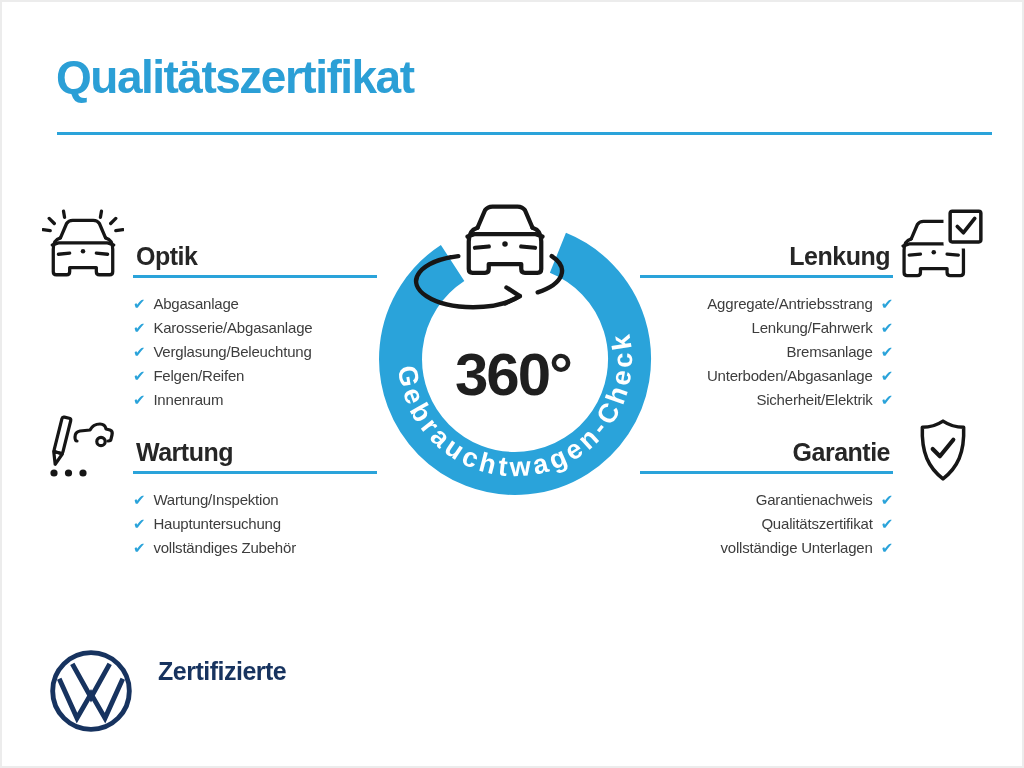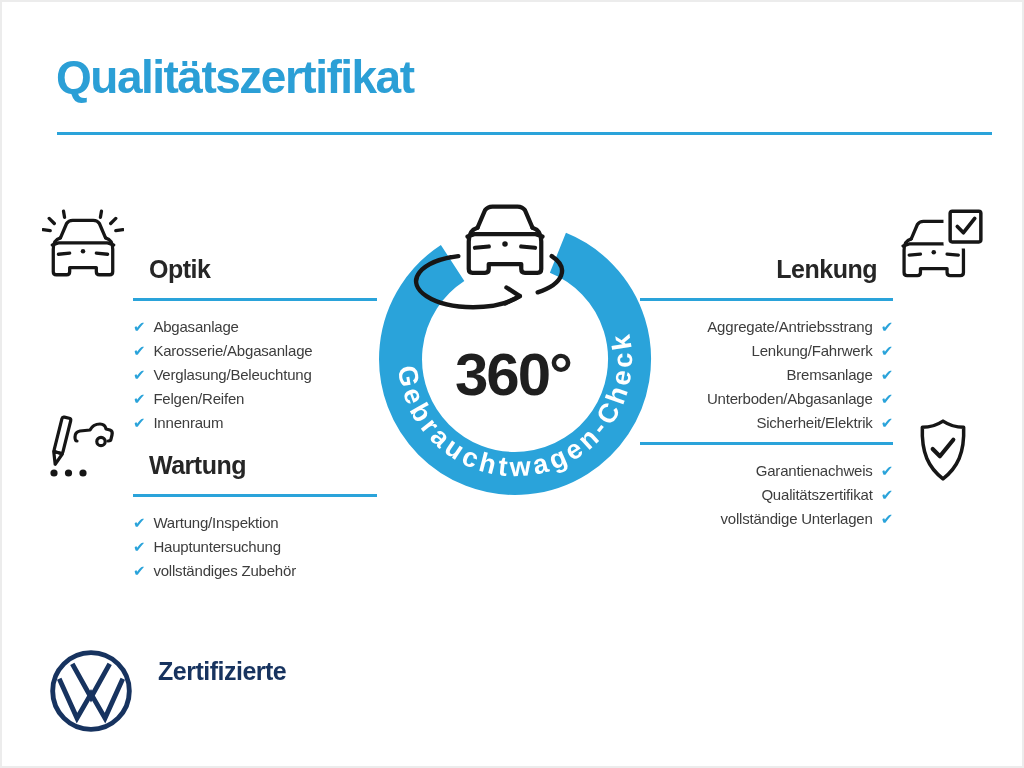--- a/index.html
+++ b/index.html
@@ -12,21 +12,21 @@
 
   
   #page-title{
     left:56px;top:50px;font-size:46px;font-weight:bold;letter-spacing:-1.5px;
     color:#2b9fd6;
   }
   #top-rule{left:57px;top:132px;width:935px;height:3px;background:#2aa3da;}
 
   
   .sec{position:absolute;width:244px;}
-  .sec h2{margin:16px;font-size:25px;line-height:26px;font-weight:bold;color:#262626;letter-spacing:-0.5px;}
+  .sec h2{margin:3px;font-size:25px;line-height:26px;font-weight:bold;color:#262626;letter-spacing:-0.5px;}
   .sec-rule{height:3px;background:#2aa3da;margin-top:6px;}
   .items{list-style:none;margin:14px 0 0 0;padding:0;font-size:15px;letter-spacing:-0.2px;color:#3d3d3d;}
   .items li{display:flex;align-items:center;gap:8px;height:23.8px;}
   .check{color:#2aa3da;font-size:15px;line-height:1;}
   .sec.right{text-align:right;}
   .sec.right .items li{flex-direction:row-reverse;justify-content:flex-start;}
 
   #sec-optik{left:133px;top:240px;}
   #sec-wartung{left:133px;top:436px;}
   #sec-technik{left:640px;top:240px;width:253px;}
@@ -197,20 +197,21 @@
         <span>Sicherheit/Elektrik</span>
       </li>
     </ul>
 </div>
 
 <svg class="icon" id="icon-garantie" width="56" height="64" viewBox="0 0 54 62" fill="none" stroke="#161616" stroke-width="3.4" stroke-linecap="round" stroke-linejoin="round">
   <path d="M 27 3 C 33 7 40 9 47 9 C 48 34 41 48 27 59 C 13 48 6 34 7 9 C 14 9 21 7 27 3 Z"></path>
   <path d="M 17 30 L 24 37 L 37 21" stroke-width="4"></path>
 </svg>
 <div class="sec right" id="sec-garantie">
+  <h2>Garantie</h2>
   <div class="sec-rule"></div>
   <ul class="items">
 
       <li>
         <span class="check">✔</span>
         <span>Garantienachweis</span>
       </li>
 
       <li>
         <span class="check">✔</span>

